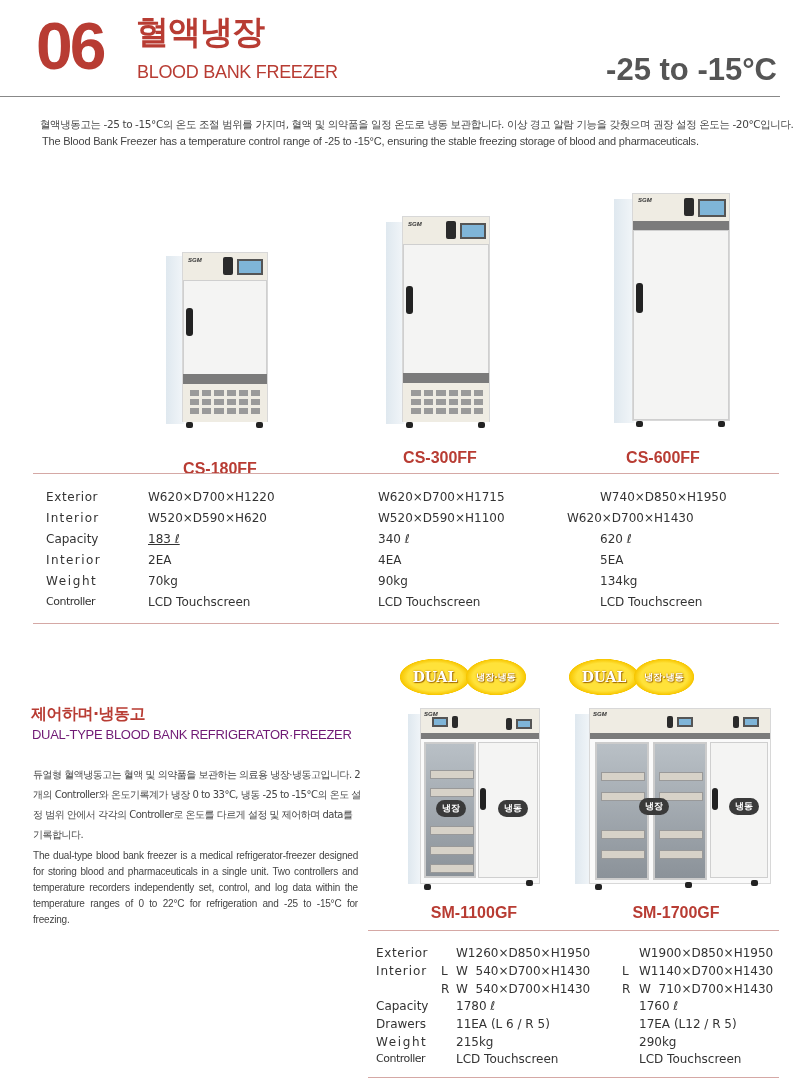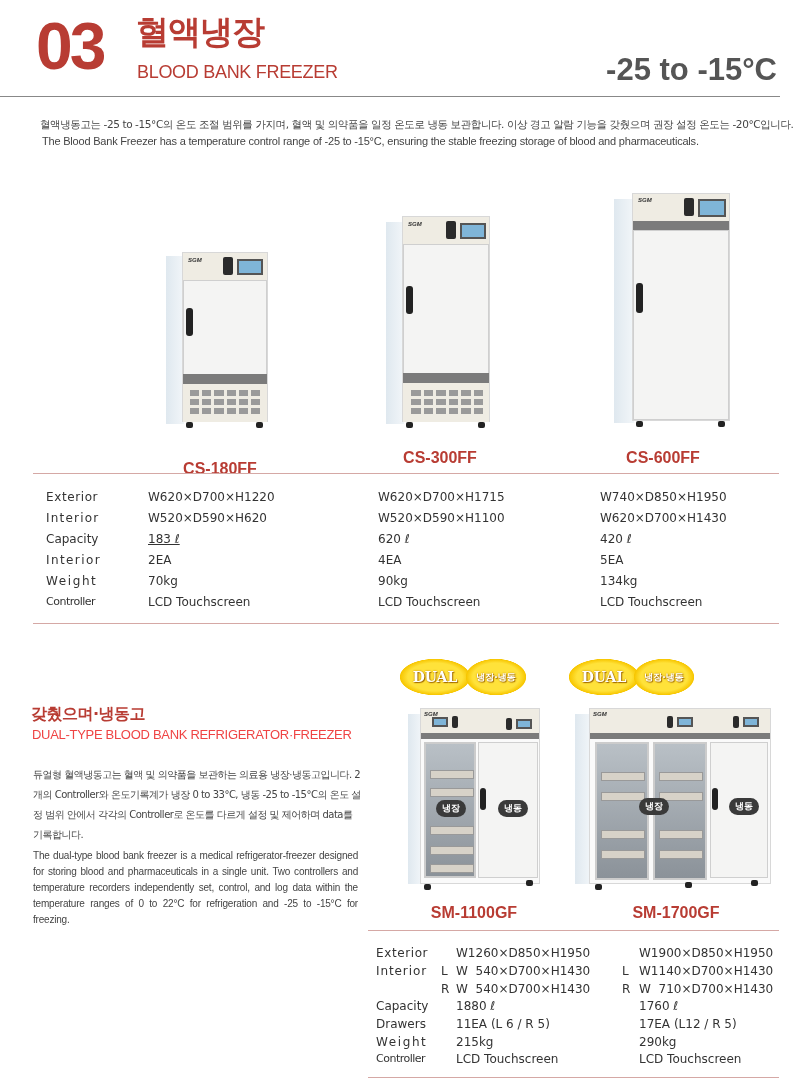--- a/index.html
+++ b/index.html
@@ -33,36 +33,36 @@
   .wheel { position: absolute; width: 7px; height: 6px; background: #222; border-radius: 2px; }
 
   .model-name { position: absolute; font-size: 16px; font-weight: bold; color: #b83c33; text-align: center; }
   .rule-pink { position: absolute; height: 1px; background: #d5a8a5; }
 
   .spec-label { position: absolute; font-size: 12px; color: #333; font-family: "DejaVu Sans", sans-serif; }
   .spec-val { position: absolute; font-size: 12px; color: #333; font-family: "DejaVu Sans", sans-serif; white-space: nowrap; }
 
   
   .dual-ko { left: 31px; top: 704px; font-size: 16px; font-weight: bold; color: #b83c33; font-family: "DejaVu Sans", sans-serif; letter-spacing: -0.5px; }
-  .dual-en { left: 32px; top: 727px; font-size: 13px; color: #ef4444; letter-spacing: -0.3px; white-space: nowrap; }
+  .dual-en { left: 32px; top: 727px; font-size: 13px; color: #701a75; letter-spacing: -0.3px; white-space: nowrap; }
   .dual-desc-ko { left: 33px; top: 765px; width: 330px; font-size: 10px; line-height: 20px; color: #444; font-family: "DejaVu Sans", sans-serif; letter-spacing: -0.5px; }
   .dual-desc-en { left: 33px; top: 848px; width: 325px; font-size: 10px; line-height: 16px; color: #444; text-align: justify; letter-spacing: -0.2px; }
 
   .badge-star { position: absolute; width: 70px; height: 36px; background: radial-gradient(ellipse at center, #ffe23a 55%, #f7c600 70%, transparent 72%); display: flex; align-items: center; justify-content: center; font-weight: bold; color: #fff; text-shadow: 0 0 2px #b77a00, 1px 1px 1px #9a6500; }
   .badge-star.dual { font-family: "DejaVu Serif", serif; font-size: 14px; }
   .badge-star.ko { font-family: "DejaVu Sans", sans-serif; font-size: 9px; width: 60px; }
 
   .glass { position: absolute; background: linear-gradient(180deg,#b9c0c6,#8b9299); border: 2px solid #ccc; }
   .drawer { position: absolute; background: #d7d2c8; border: 1px solid #999; height: 9px; }
   .tag { position: absolute; background: #3a3a3a; color: #fff; font-size: 9px; font-family: "DejaVu Sans", sans-serif; padding: 2px 6px; border-radius: 9px; font-weight: bold; }
 </style>
 </head>
 <body>
 
-<div class="abs sec-num">03</div>
+<div class="abs sec-num">06</div>
 <div class="abs title-ko">혈액냉장</div>
 <div class="abs title-en">BLOOD BANK FREEZER</div>
 <div class="abs temp-range">-25 to -15°C</div>
 <div class="abs hr-top"></div>
 
 <div class="abs intro-ko">혈액냉동고는 -25 to -15°C의 온도 조절 범위를 가지며, 혈액 및 의약품을 일정 온도로 냉동 보관합니다. 이상 경고 알람 기능을 갖췄으며 권장 설정 온도는 -20°C입니다.</div>
 <div class="abs intro-en">The Blood Bank Freezer has a temperature control range of -25 to -15°C, ensuring the stable freezing storage of blood and pharmaceuticals.</div>
 
 <div class="unit" style="left:166px; top:252px; width:102px; height:178px;">
   <div class="body-side" style="left:0; top:4px; width:18px; height:168px;"></div>
@@ -163,35 +163,35 @@
 
   <div class="spec-val" style="left:148px; top:490px;">W620×D700×H1220</div>
   <div class="spec-val" style="left:148px; top:511px;">W520×D590×H620</div>
   <div class="spec-val" style="left:148px; top:532px;text-decoration:underline;">183 ℓ</div>
   <div class="spec-val" style="left:148px; top:553px;">2EA</div>
   <div class="spec-val" style="left:148px; top:574px;">70kg</div>
   <div class="spec-val" style="left:148px; top:595px;">LCD Touchscreen</div>
 
   <div class="spec-val" style="left:378px; top:490px;">W620×D700×H1715</div>
   <div class="spec-val" style="left:378px; top:511px;">W520×D590×H1100</div>
-  <div class="spec-val" style="left:378px; top:532px;">620 ℓ</div>
+  <div class="spec-val" style="left:378px; top:532px;">340 ℓ</div>
   <div class="spec-val" style="left:378px; top:553px;">4EA</div>
   <div class="spec-val" style="left:378px; top:574px;">90kg</div>
   <div class="spec-val" style="left:378px; top:595px;">LCD Touchscreen</div>
 
   <div class="spec-val" style="left:600px; top:490px;">W740×D850×H1950</div>
-  <div class="spec-val" style="left:600px; top:511px;">W620×D700×H1430</div>
-  <div class="spec-val" style="left:600px; top:532px;">420 ℓ</div>
+  <div class="spec-val" style="left:567px; top:511px;">W620×D700×H1430</div>
+  <div class="spec-val" style="left:600px; top:532px;">620 ℓ</div>
   <div class="spec-val" style="left:600px; top:553px;">5EA</div>
   <div class="spec-val" style="left:600px; top:574px;">134kg</div>
   <div class="spec-val" style="left:600px; top:595px;">LCD Touchscreen</div>
 </div>
 <div class="rule-pink" style="left:33px; top:623px; width:746px;"></div>
 
-<div class="abs dual-ko">갖췄으며·냉동고</div>
+<div class="abs dual-ko">제어하며·냉동고</div>
 <div class="abs dual-en">DUAL-TYPE BLOOD BANK REFRIGERATOR·FREEZER</div>
 <div class="abs dual-desc-ko">듀얼형 혈액냉동고는 혈액 및 의약품을 보관하는 의료용 냉장·냉동고입니다. 2개의 Controller와 온도기록계가 냉장 0 to 33°C, 냉동 -25 to -15°C의 온도 설정 범위 안에서 각각의 Controller로 온도를 다르게 설정 및 제어하며 data를 기록합니다.</div>
 <div class="abs dual-desc-en">The dual-type blood bank freezer is a medical refrigerator-freezer designed for storing blood and pharmaceuticals in a single unit. Two controllers and temperature recorders independently set, control, and log data within the temperature ranges of 0 to 22°C for refrigeration and -25 to -15°C for freezing.</div>
 
 <div class="badge-star dual" style="left:400px; top:659px;">DUAL</div>
 <div class="badge-star ko" style="left:466px; top:659px;">냉장·냉동</div>
 <div class="badge-star dual" style="left:569px; top:659px;">DUAL</div>
 <div class="badge-star ko" style="left:634px; top:659px;">냉장·냉동</div>
 
 <div class="unit" style="left:408px; top:708px; width:132px; height:182px;">
@@ -257,21 +257,21 @@
   <div class="spec-label" style="left:376px; top:999px;">Capacity</div>
   <div class="spec-label" style="left:376px; top:1017px;">Drawers</div>
   <div class="spec-label" style="left:376px; top:1035px; letter-spacing:1.6px;">Weight</div>
   <div class="spec-label" style="left:376px; top:1052px; font-size:11px; letter-spacing:-0.5px;">Controller</div>
 
   <div class="spec-val" style="left:441px; top:964px;">L</div>
   <div class="spec-val" style="left:441px; top:982px;">R</div>
   <div class="spec-val" style="left:456px; top:946px;">W1260×D850×H1950</div>
   <div class="spec-val" style="left:456px; top:964px; white-space:pre;">W  540×D700×H1430</div>
   <div class="spec-val" style="left:456px; top:982px; white-space:pre;">W  540×D700×H1430</div>
-  <div class="spec-val" style="left:456px; top:999px;">1880 ℓ</div>
+  <div class="spec-val" style="left:456px; top:999px;">1780 ℓ</div>
   <div class="spec-val" style="left:456px; top:1017px;">11EA (L 6 / R 5)</div>
   <div class="spec-val" style="left:456px; top:1035px;">215kg</div>
   <div class="spec-val" style="left:456px; top:1052px;">LCD Touchscreen</div>
 
   <div class="spec-val" style="left:622px; top:964px;">L</div>
   <div class="spec-val" style="left:622px; top:982px;">R</div>
   <div class="spec-val" style="left:639px; top:946px;">W1900×D850×H1950</div>
   <div class="spec-val" style="left:639px; top:964px; white-space:pre;">W1140×D700×H1430</div>
   <div class="spec-val" style="left:639px; top:982px; white-space:pre;">W  710×D700×H1430</div>
   <div class="spec-val" style="left:639px; top:999px;">1760 ℓ</div>

